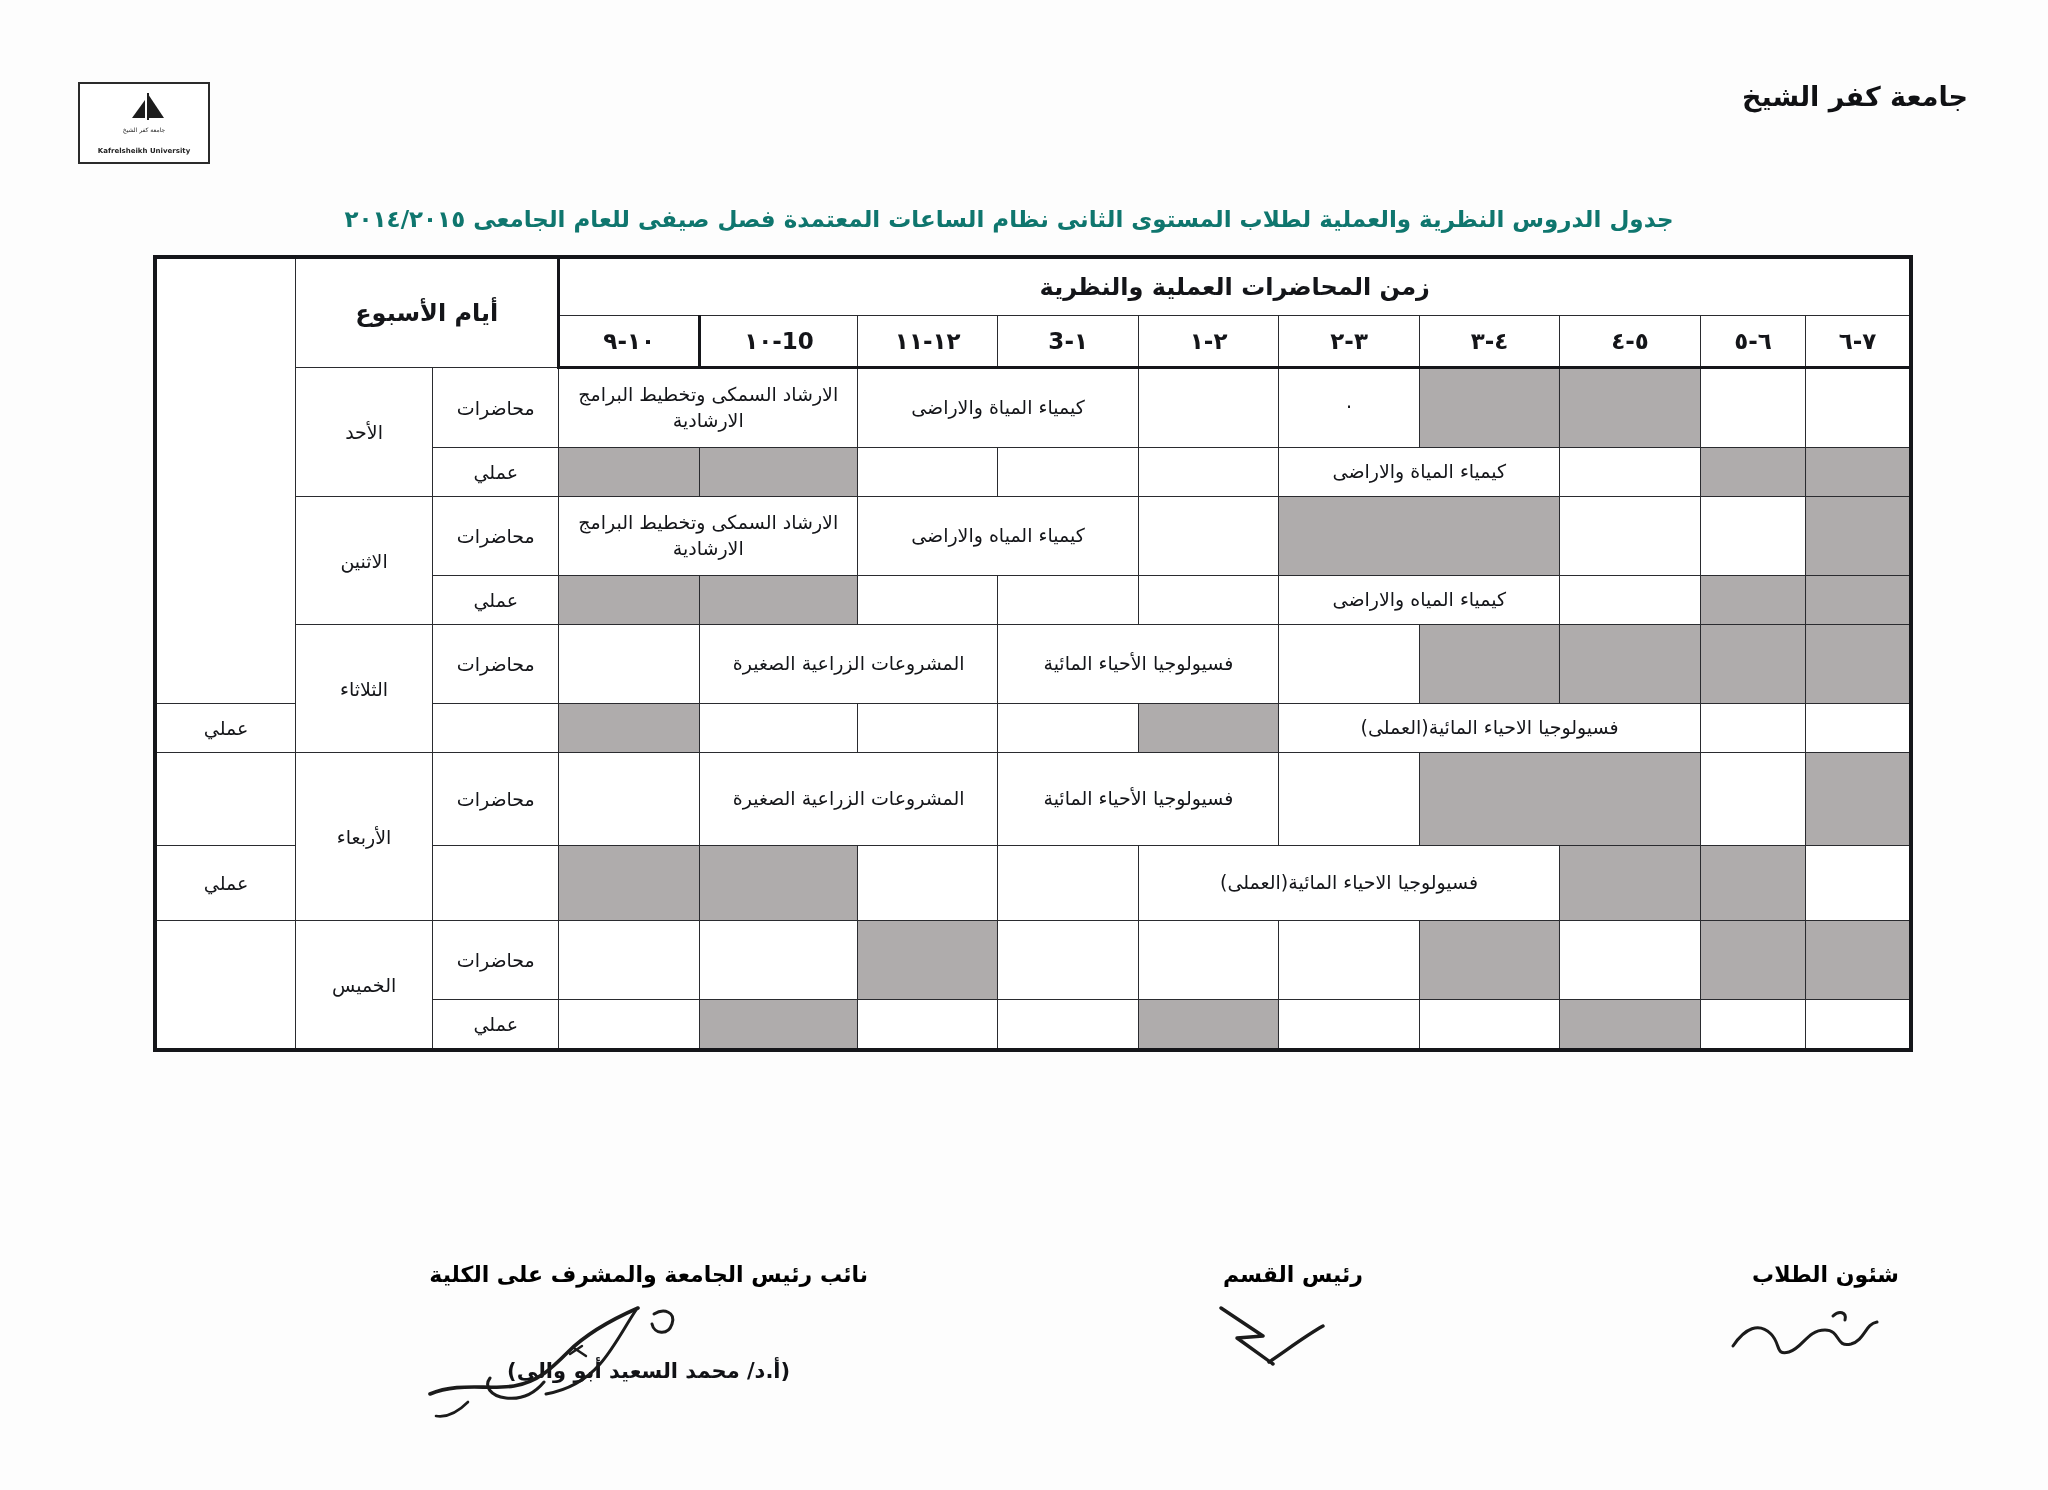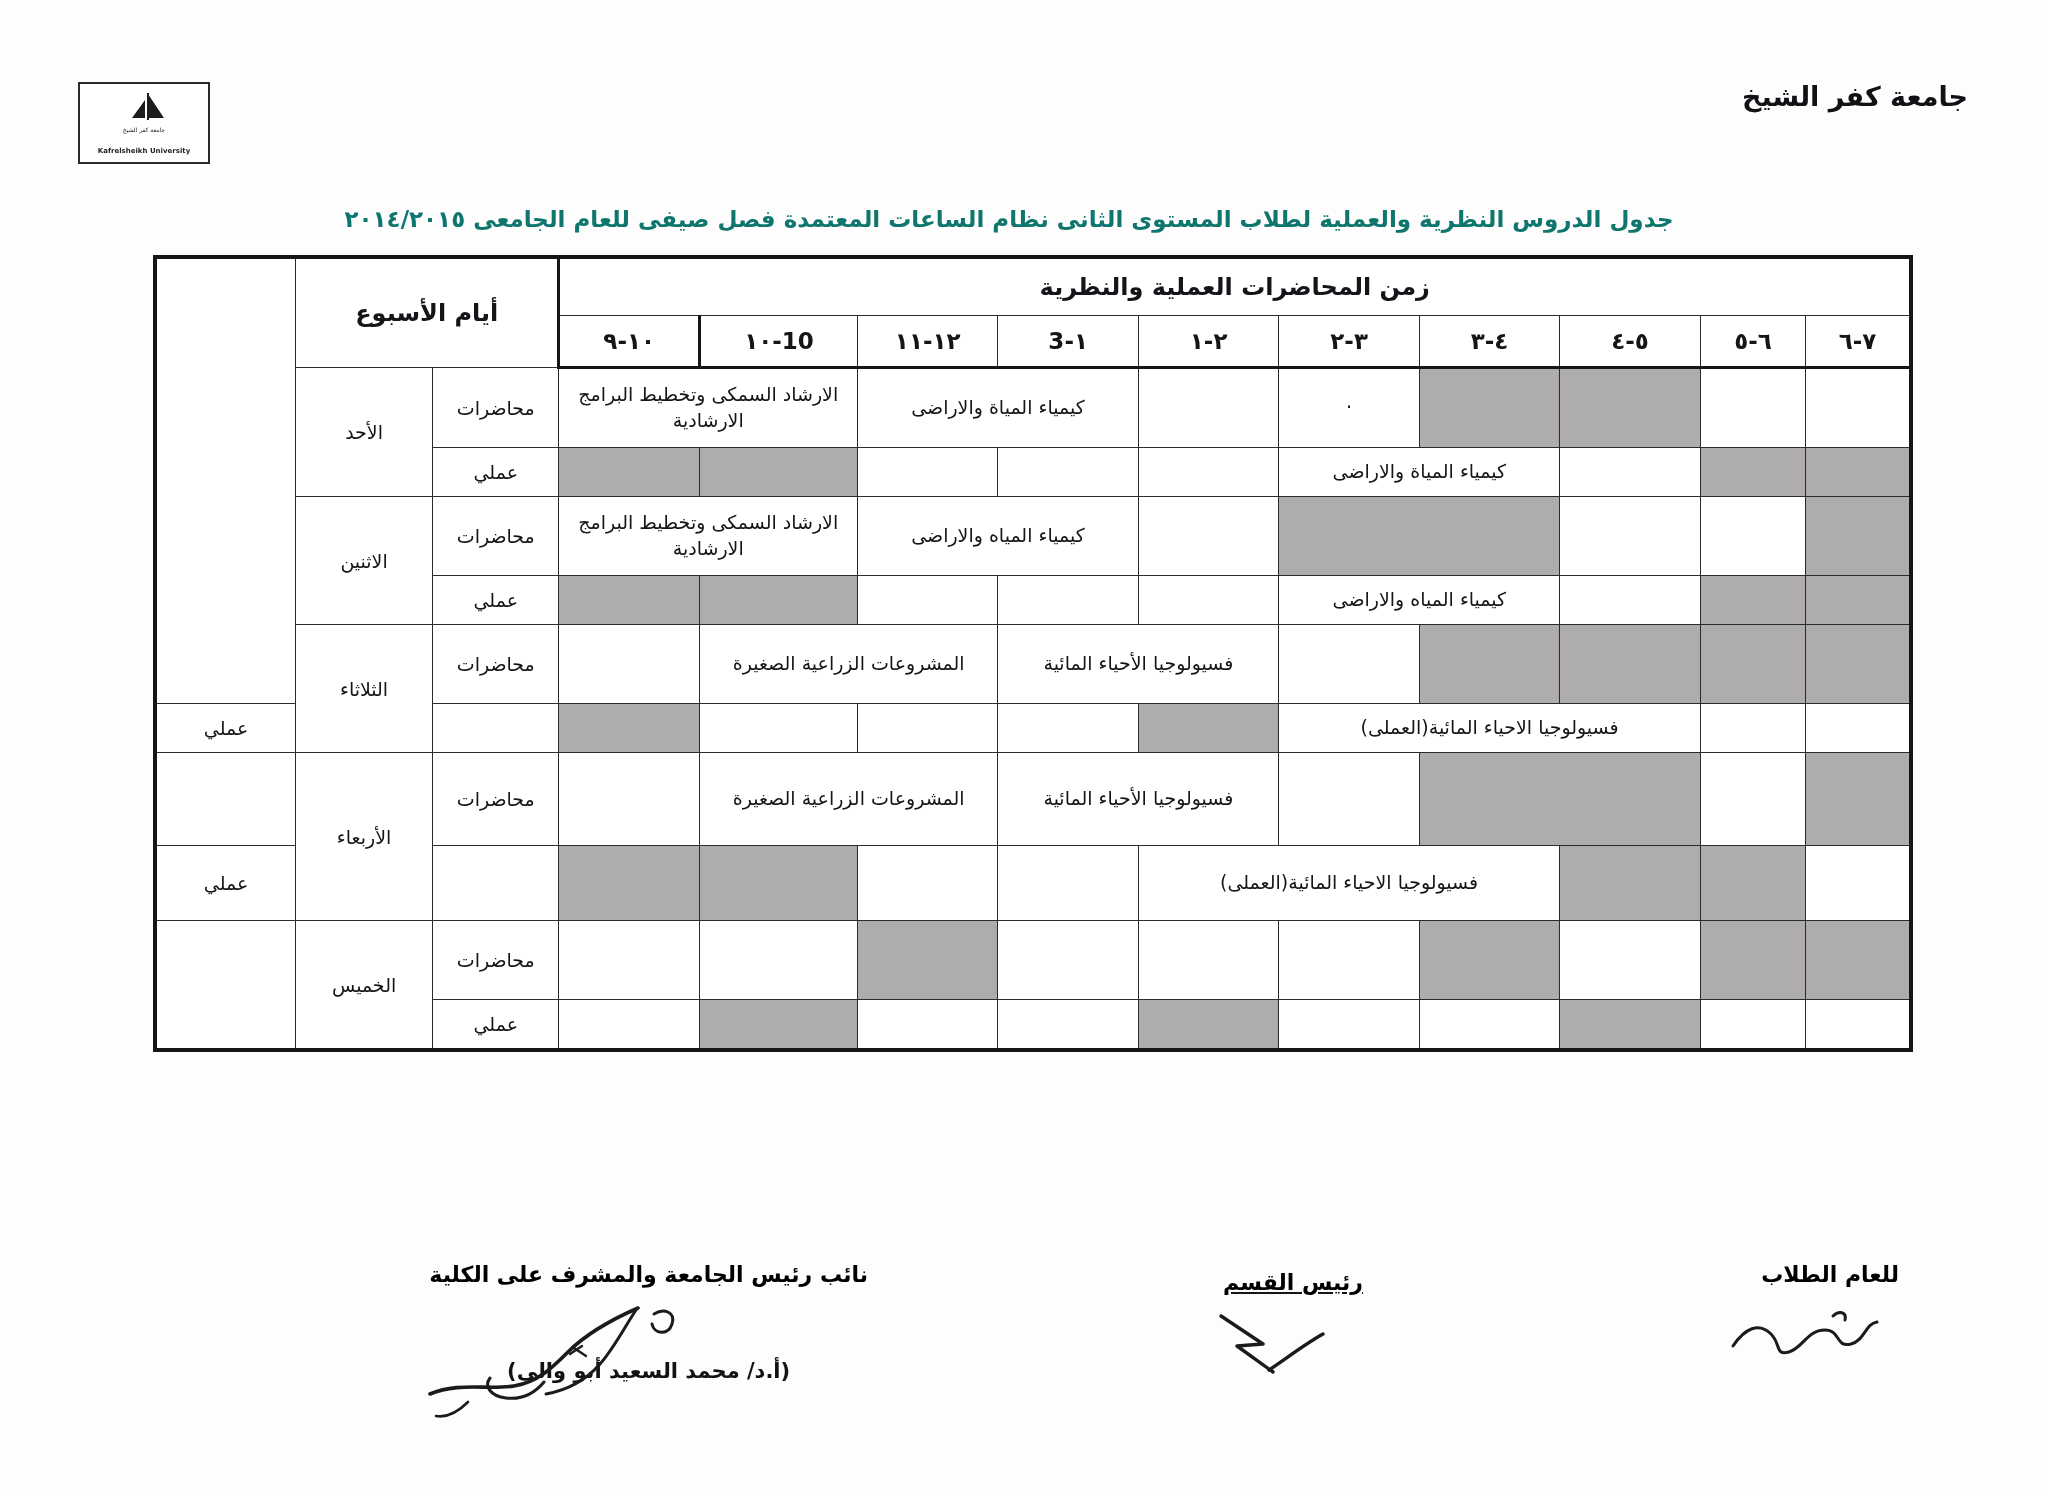--- a/index.html
+++ b/index.html
@@ -186,21 +186,21 @@
     white-space: nowrap;
   }
   .sig-name {
     font-size: 21px;
     font-weight: bold;
     color: #111216;
     white-space: nowrap;
     margin-top: 72px;
   }
   .sig-students { right: 4px; top: 0; }
-  .sig-head     { right: 540px; top: 8px; text-decoration: underline; }
+  .sig-head     { right: 540px; top: 0; }
   .sig-vice     { right: 1035px; top: 0; }
 
   .scribble {
     position: absolute;
     pointer-events: none;
   }
 </style>
 </head>
 <body>
 
@@ -377,21 +377,21 @@
             <td class="course shade"></td>
             <td class="course"></td>
             <td class="prac-label">عملي</td>
           </tr>
         </tbody>
     </table>
   </div>
 
   <div class="footer">
     <div class="sig sig-students">
-      <div class="sig-title">للعام الطلاب</div>
+      <div class="sig-title">شئون الطلاب</div>
       <svg class="scribble" width="190" height="80" viewBox="0 0 190 80" style="right:-6px; top:32px;">
         <path d="M18 52 C30 34, 44 28, 56 40 C66 50, 60 62, 74 58 C88 54, 92 36, 110 36 C126 36, 120 54, 136 50 C150 46, 150 30, 162 28" fill="none" stroke="#1b1b1b" stroke-width="3" stroke-linecap="round"></path>
         <path d="M118 22 C124 16, 132 18, 130 26" fill="none" stroke="#1b1b1b" stroke-width="3" stroke-linecap="round"></path>
       </svg>
     </div>
 
     <div class="sig sig-head">
       <div class="sig-title">رئيس القسم</div>
       <svg class="scribble" width="190" height="90" viewBox="0 0 190 90" style="right:-4px; top:30px;">
         <path d="M44 16 L86 44 L60 46 L96 72" fill="none" stroke="#1b1b1b" stroke-width="3.4" stroke-linecap="round" stroke-linejoin="round"></path>

